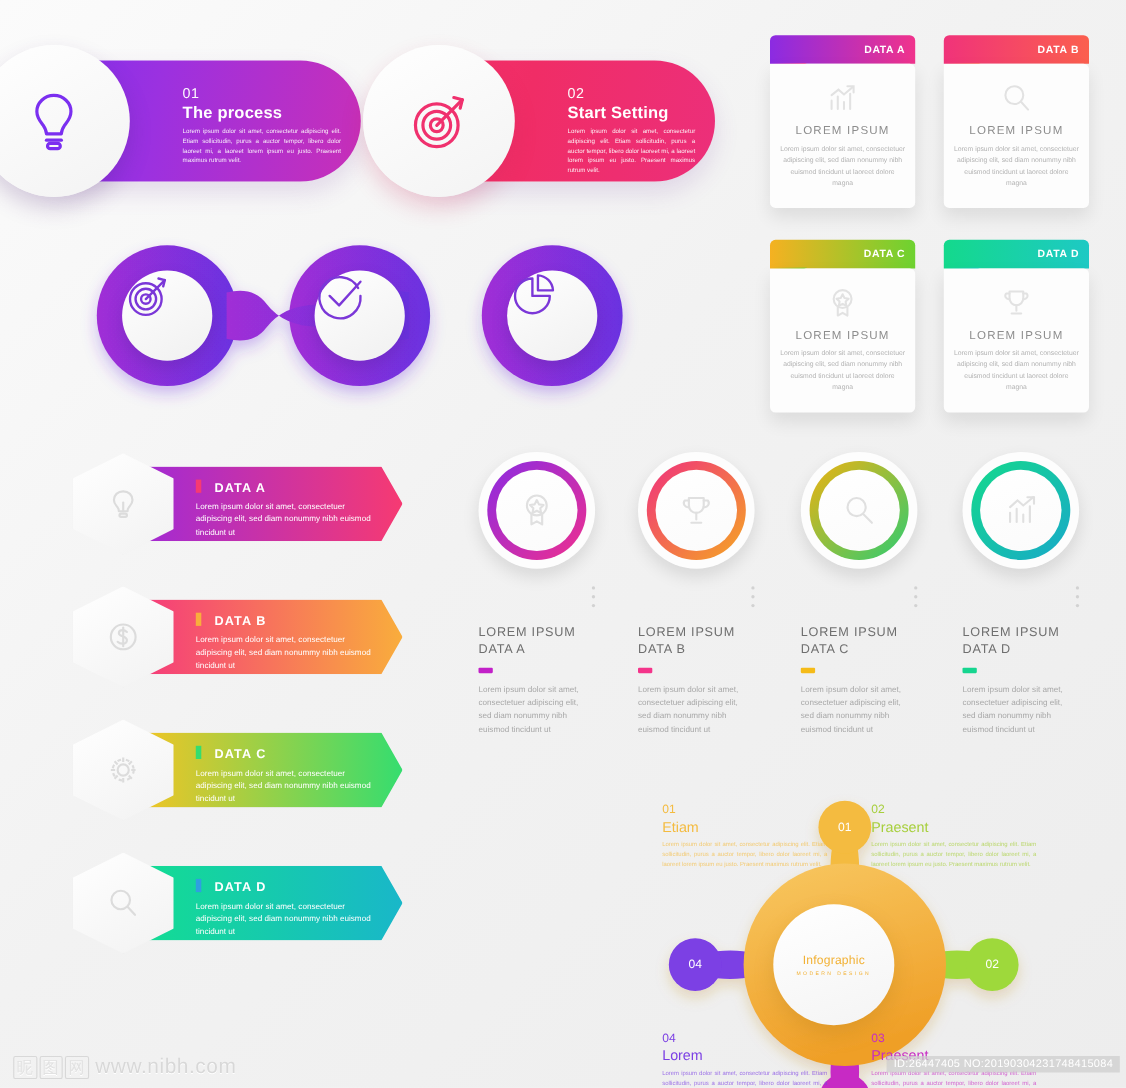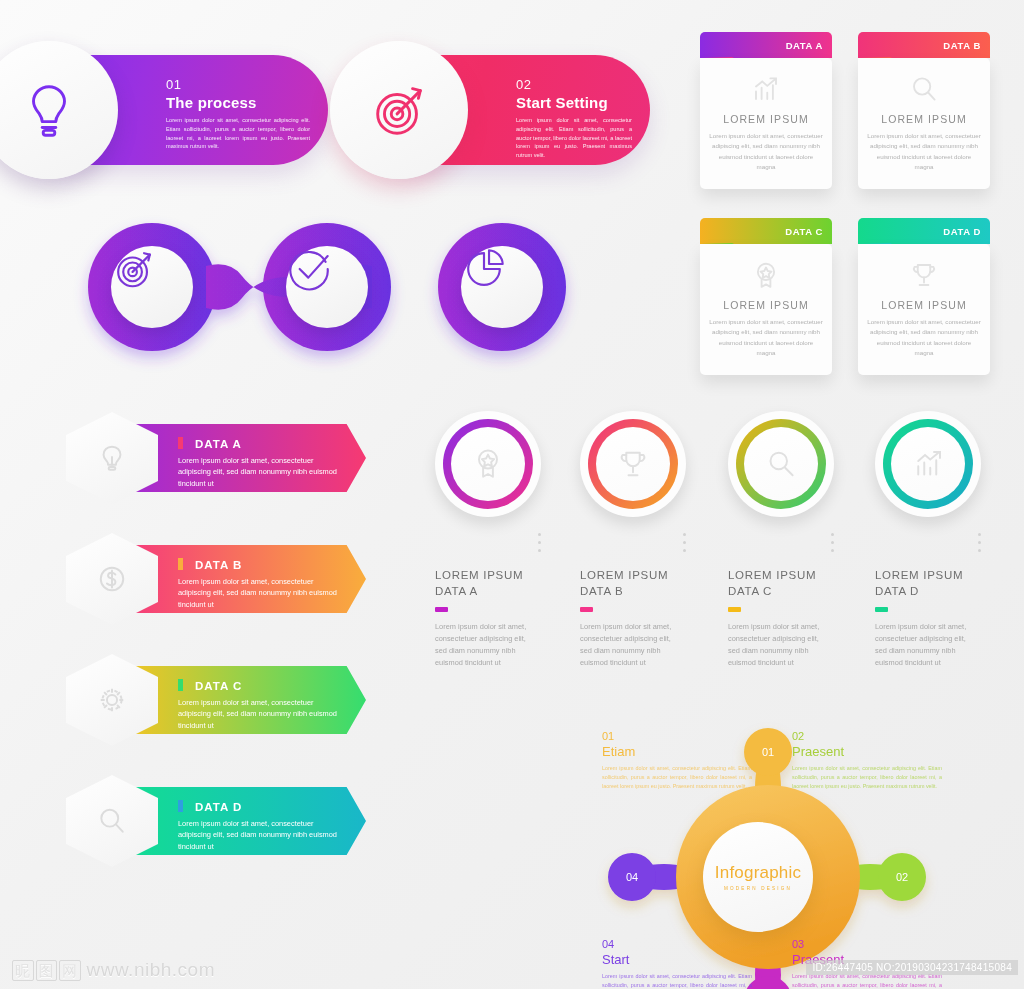--- a/index.html
+++ b/index.html
@@ -105,21 +105,21 @@
 
   
   .wheel{position:absolute;left:596px;top:722px;width:340px;height:268px;}
   .wheel svg{position:absolute;inset:0;overflow:visible;}
   .wcenter{
     position:absolute;left:107px;top:100px;width:110px;height:110px;border-radius:50%;
     background:linear-gradient(160deg,#ffffff 0%,#f4f4f4 100%);
     box-shadow:0 8px 18px rgba(160,110,20,.22);
     display:flex;flex-direction:column;align-items:center;justify-content:center;
   }
-  .wcenter .wt1{font-size:17px;color:#f2b134;letter-spacing:.2px;}
+  .wcenter .wt1{font-size:11px;color:#f2b134;letter-spacing:.2px;}
   .wcenter .wt2{font-size:4.6px;color:#f2b134;letter-spacing:2.2px;margin-top:3px;}
   .wlabel{position:absolute;width:150px;}
   .wlabel .wn{font-size:11px;line-height:1.2;}
   .wlabel .wh{font-size:13px;line-height:1.25;margin-top:1px;}
   .wlabel .wb{font-size:5.4px;line-height:1.6;margin-top:4px;text-align:justify;opacity:.72;}
   .wnum{position:absolute;color:#fff;font-size:11px;
     display:flex;align-items:center;justify-content:center;}
 
   
   .wm-left{position:absolute;left:12px;bottom:8px;display:flex;align-items:center;gap:6px;
@@ -476,21 +476,21 @@
       <div class="wh">Praesent</div>
       <div class="wb">Lorem ipsum dolor sit amet, consectetur adipiscing elit. Etiam sollicitudin, purus a auctor tempor, libero dolor laoreet mi, a laoreet lorem ipsum eu justo. Praesent maximus rutrum velit.</div>
     </div>
     <div class="wlabel" style="left:196px;top:216px;color:#c72bc4">
       <div class="wn">03</div>
       <div class="wh">Praesent</div>
       <div class="wb">Lorem ipsum dolor sit amet, consectetur adipiscing elit. Etiam sollicitudin, purus a auctor tempor, libero dolor laoreet mi, a laoreet lorem ipsum eu justo. Praesent maximus rutrum velit.</div>
     </div>
     <div class="wlabel" style="left:6px;top:216px;color:#7b3fe4">
       <div class="wn">04</div>
-      <div class="wh">Start</div>
+      <div class="wh">Lorem</div>
       <div class="wb">Lorem ipsum dolor sit amet, consectetur adipiscing elit. Etiam sollicitudin, purus a auctor tempor, libero dolor laoreet mi, a laoreet lorem ipsum eu justo. Praesent maximus rutrum velit.</div>
     </div>
   </div>
 
   <div class="wm-left">
     <span class="wm-cjk">
       <span>昵</span>
       <span>图</span>
       <span>网</span>
     </span>

